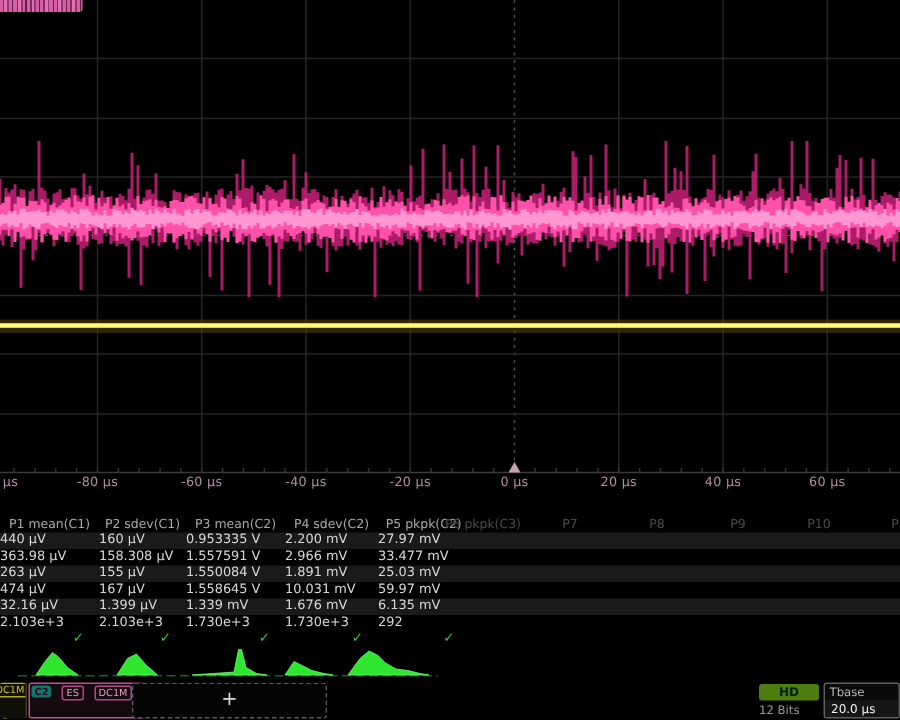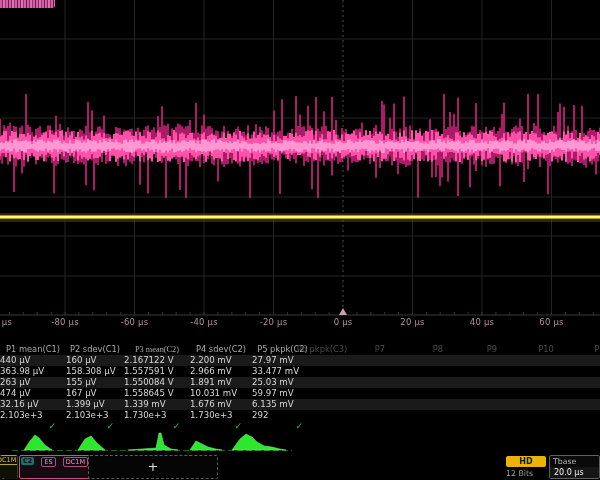--- a/index.html
+++ b/index.html
@@ -37,21 +37,21 @@
   .badge{display:inline-block;font-size:6.5px;line-height:8px;height:8px;border-radius:2px;
     padding:0 2px;margin-right:2px;vertical-align:top;white-space:nowrap;}
   .c1-stub{left:0;width:18px;background:#101008;border-right:1px solid #3a3a20;overflow:hidden;}
   .c1-coupling{border:1px solid #b5a722;color:#cfc11f;margin-left:-6px;}
   .c1-scale{font-size:7.5px;color:#cfc11f;margin-top:3px;padding-left:1px;}
   .c2-box{left:19px;width:78px;background:#140a10;border:1px solid #c05090;padding:1px 1px;}
   .c2-name{background:#0f766e;color:#2a0418;font-weight:bold;}
   .c2-tag{border:1px solid #b04a86;color:#e79ec4;}
   .add-box{left:88px;width:130px;border:1px dashed #5a5a5a;color:#dcdcdc;
     font-size:13px;text-align:center;line-height:22px;background:#050505;}
-  .hd-badge{position:absolute;left:506px;top:2px;width:40px;height:11px;background:#eab308;border-radius:2px;
+  .hd-badge{position:absolute;left:506px;top:2px;width:40px;height:11px;background:#4d7c0f;border-radius:2px;
     color:#03220a;font-size:8px;font-weight:bold;text-align:center;line-height:11px;}
   .hd-bits{position:absolute;left:506px;top:15px;width:40px;font-size:7.8px;color:#9a9a9a;text-align:left;}
   .tbase-box{left:549px;width:51px;background:#0a0a0a;border:1px solid #5f5f5f;overflow:hidden;}
   .tbase-label{font-size:7.8px;color:#b5b5b5;padding:1px 0 0 3px;height:10px;line-height:9px;}
   .tbase-value{font-size:8px;color:#f0f0f0;padding-left:4px;height:11px;line-height:11px;background:#161616;white-space:nowrap;}
 </style>
 </head>
 <body>
 
 <div class="screen">
@@ -138,34 +138,34 @@
       <div class="time-label" style="left: 315px; color: rgb(181, 141, 161);">0 µs</div>
       <div class="time-label" style="left: 384.5px; color: rgb(181, 141, 161);">20 µs</div>
       <div class="time-label" style="left: 454px; color: rgb(181, 141, 161);">40 µs</div>
       <div class="time-label" style="left: 523.5px; color: rgb(181, 141, 161);">60 µs</div>
     </div>
 
   <div class="mtable" id="mtable">
       <div class="mrow ">
         <div class="mcell mhead" style="width: 66px;">P1 mean(C1)</div>
         <div class="mcell mhead" style="width: 58px;">P2 sdev(C1)</div>
-        <div class="mcell mhead" style="width: 66px; font-family: Liberation Serif, serif;">P3 mean(C2)</div>
+        <div class="mcell mhead" style="width: 66px;">P3 mean(C2)</div>
         <div class="mcell mhead" style="width: 62px;">P4 sdev(C2)</div>
         <div class="mcell mhead" style="width: 61px;">P5 pkpk(C2)</div>
         <div class="dim-head" style="left: 294px;">P6 pkpk(C3)</div>
         <div class="dim-head" style="left: 352px;">P7</div>
         <div class="dim-head" style="left: 410px;">P8</div>
         <div class="dim-head" style="left: 464px;">P9</div>
         <div class="dim-head" style="left: 518px;">P10</div>
         <div class="dim-head" style="left: 574px;">P11</div>
       </div>
       <div class="mrow stripe">
         <div class="mcell" style="width: 66px;">440 µV</div>
         <div class="mcell" style="width: 58px;">160 µV</div>
-        <div class="mcell" style="width: 66px;">2.167122 V</div>
+        <div class="mcell" style="width: 66px;">0.953335 V</div>
         <div class="mcell" style="width: 62px;">2.200 mV</div>
         <div class="mcell" style="width: 61px;">27.97 mV</div>
       </div>
       <div class="mrow ">
         <div class="mcell" style="width: 66px;">363.98 µV</div>
         <div class="mcell" style="width: 58px;">158.308 µV</div>
         <div class="mcell" style="width: 66px;">1.557591 V</div>
         <div class="mcell" style="width: 62px;">2.966 mV</div>
         <div class="mcell" style="width: 61px;">33.477 mV</div>
       </div>

